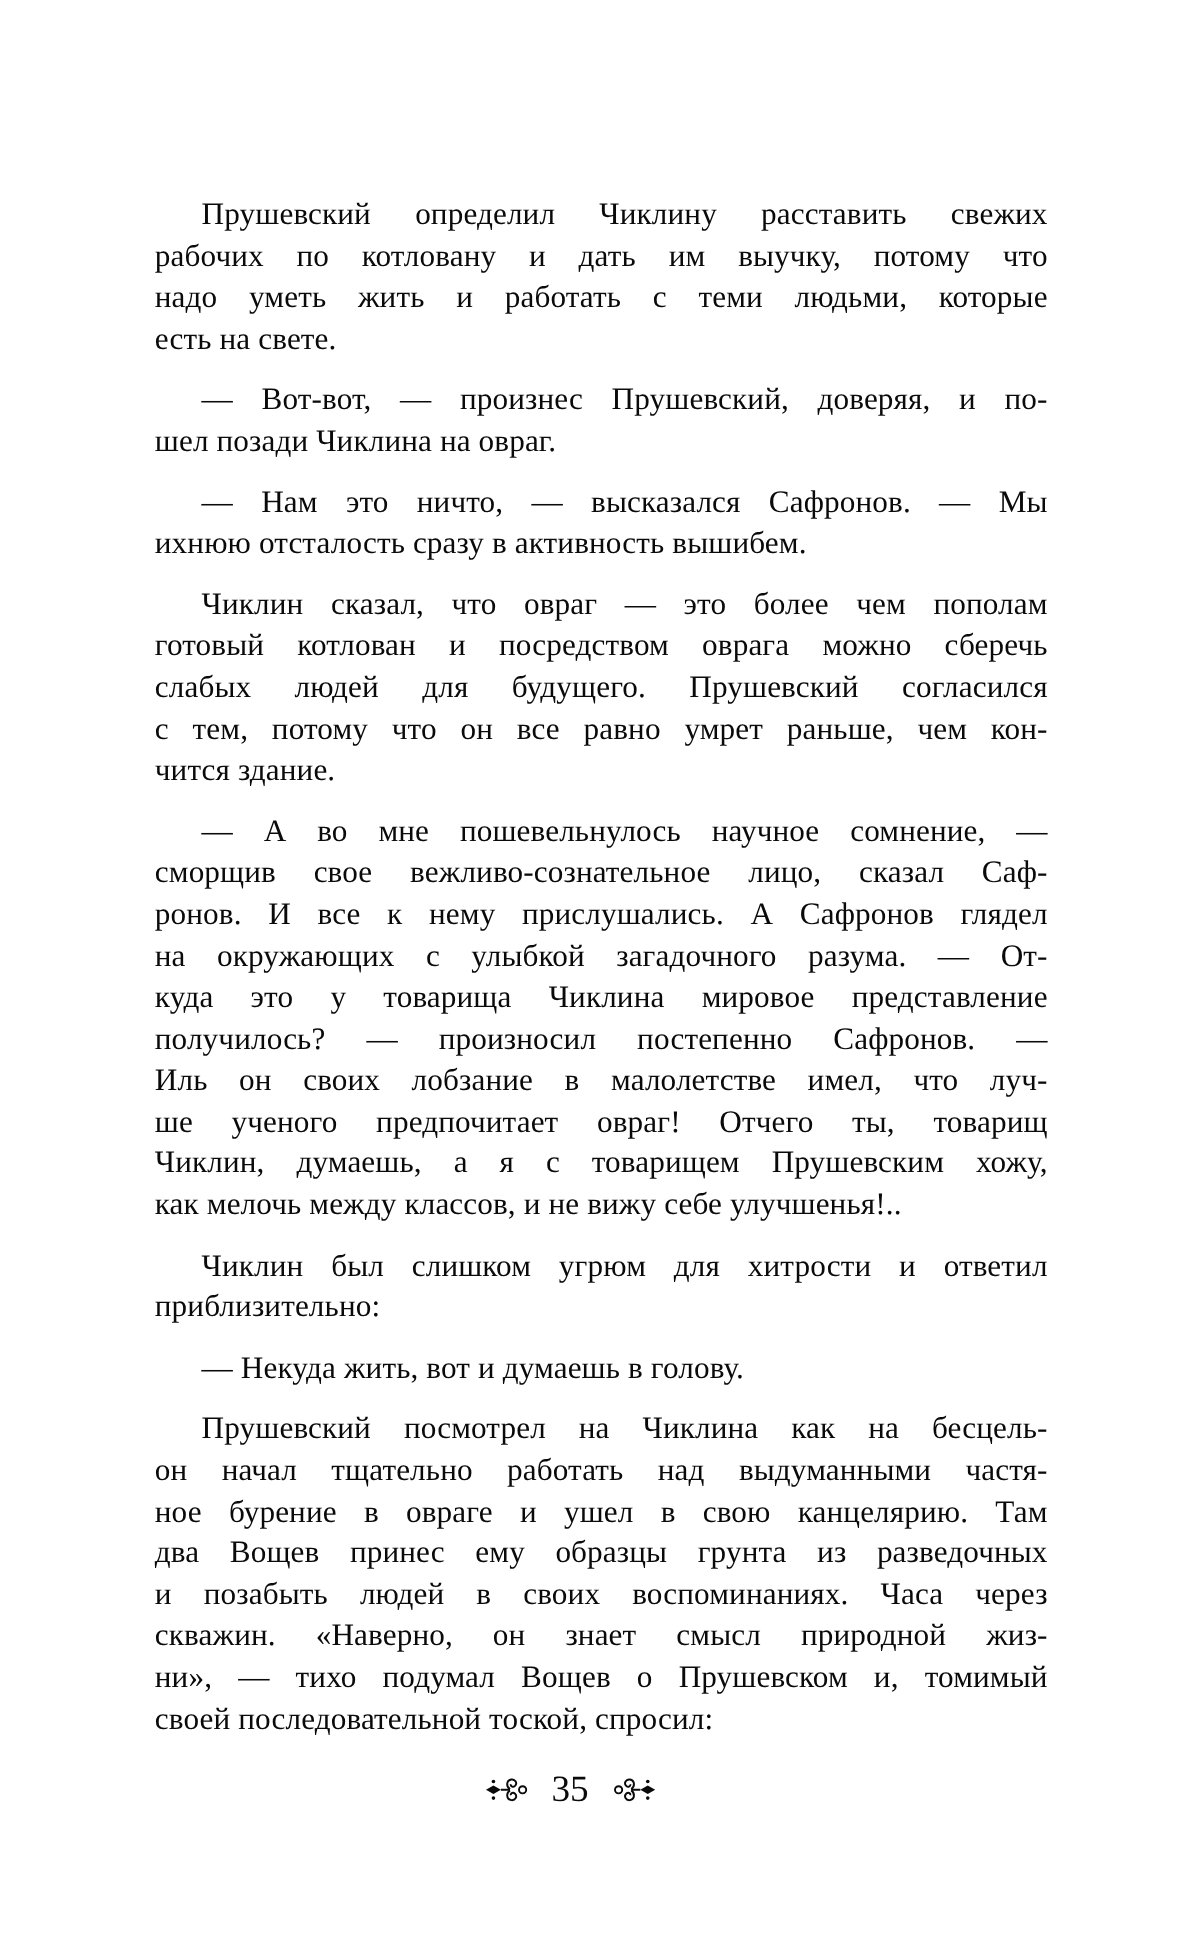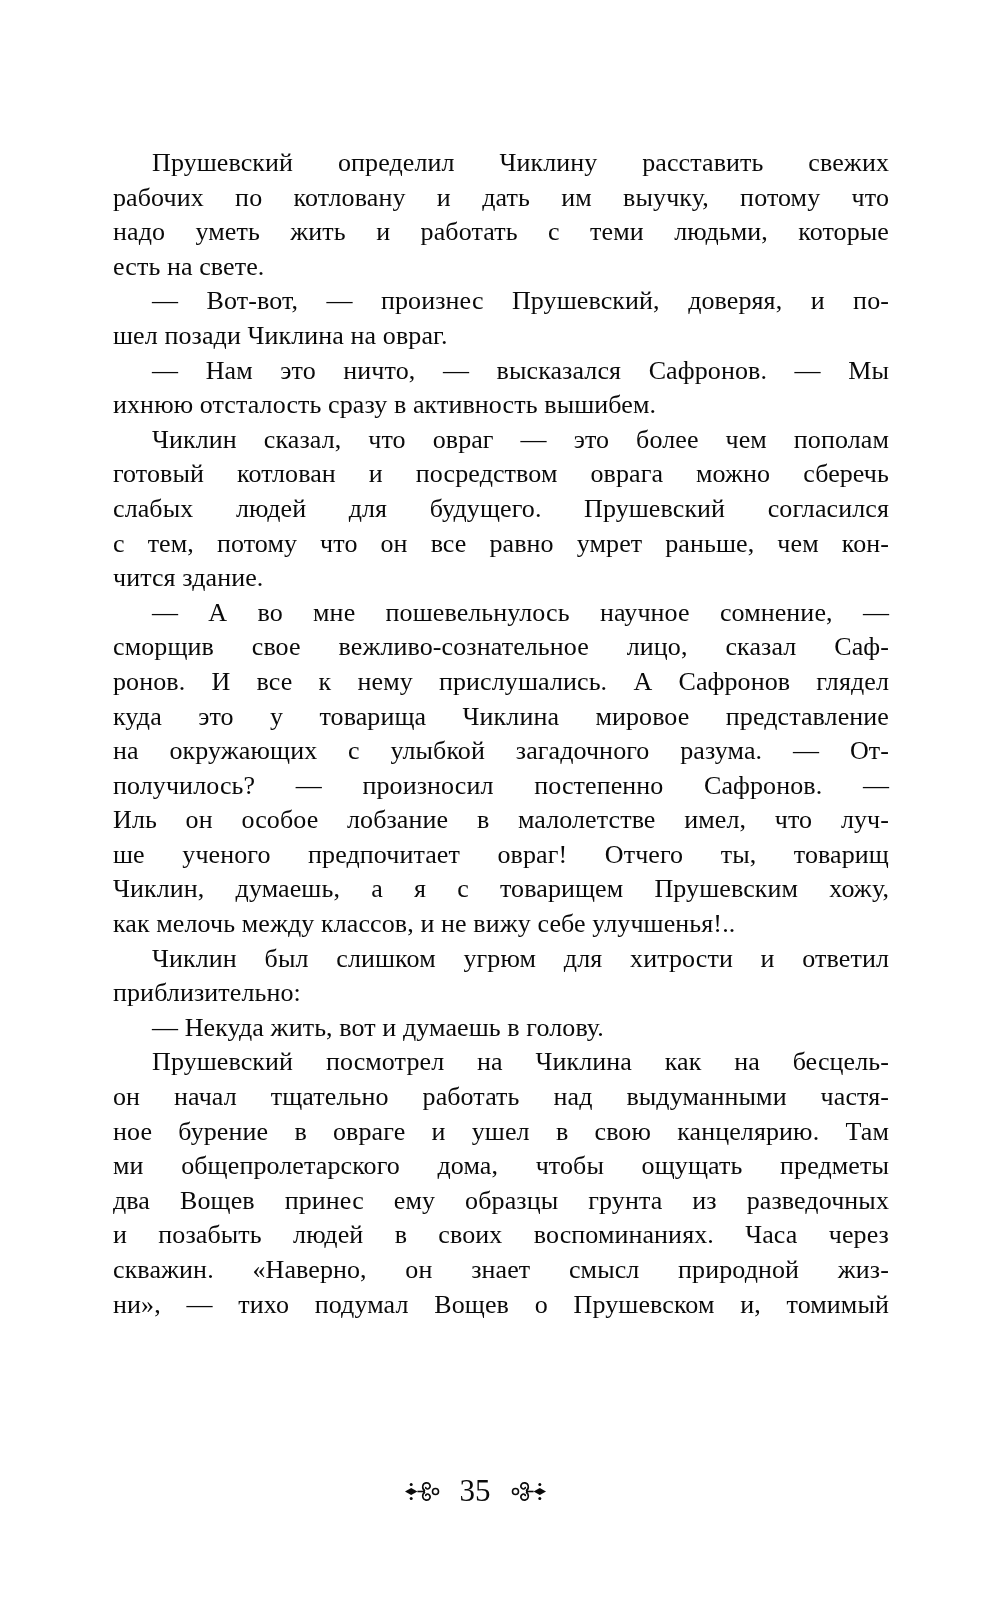--- a/index.html
+++ b/index.html
@@ -19,21 +19,21 @@
   .text-block {
     position: absolute;
     left: 113px;
     top: 146px;
     width: 776px;
     font-size: 26px;
     line-height: 34.6px;
     color: #0a0a0a;
     letter-spacing: 0.1px;
   }
-  .para { margin: 0; }
+  .para { margin: 16px; }
   .line {
     text-align: justify;
     text-align-last: justify;
     text-justify: inter-word;
     white-space: normal;
   }
   .line.first { text-indent: 39px; }
   .line.last { text-align-last: left; }
   .footer {
     position: absolute;
@@ -78,44 +78,44 @@
         <div class="line first">Чиклин сказал, что овраг — это более чем пополам</div>
         <div class="line">готовый котлован и посредством оврага можно сберечь</div>
         <div class="line">слабых людей для будущего. Прушевский согласился</div>
         <div class="line">с тем, потому что он все равно умрет раньше, чем кон-</div>
         <div class="line last">чится здание.</div>
       </div>
       <div class="para">
         <div class="line first">— А во мне пошевельнулось научное сомнение, —</div>
         <div class="line">сморщив свое вежливо-сознательное лицо, сказал Саф-</div>
         <div class="line">ронов. И все к нему прислушались. А Сафронов глядел</div>
+        <div class="line">на окружающих с улыбкой загадочного разума. — От-</div>
         <div class="line">куда это у товарища Чиклина мировое представление</div>
-        <div class="line">на окружающих с улыбкой загадочного разума. — От-</div>
         <div class="line">получилось? — произносил постепенно Сафронов. —</div>
-        <div class="line">Иль он особое лобзание в малолетстве имел, что луч-</div>
+        <div class="line">Иль он своих лобзание в малолетстве имел, что луч-</div>
         <div class="line">ше ученого предпочитает овраг! Отчего ты, товарищ</div>
         <div class="line">Чиклин, думаешь, а я с товарищем Прушевским хожу,</div>
         <div class="line last">как мелочь между классов, и не вижу себе улучшенья!..</div>
       </div>
       <div class="para">
         <div class="line first">Чиклин был слишком угрюм для хитрости и ответил</div>
         <div class="line last">приблизительно:</div>
       </div>
       <div class="para">
         <div class="line first last">— Некуда жить, вот и думаешь в голову.</div>
       </div>
       <div class="para">
         <div class="line first">Прушевский посмотрел на Чиклина как на бесцель-</div>
         <div class="line">он начал тщательно работать над выдуманными частя-</div>
         <div class="line">ное бурение в овраге и ушел в свою канцелярию. Там</div>
-        <div class="line">ми общепролетарского дома, чтобы ощущать предметы</div>
         <div class="line">два Вощев принес ему образцы грунта из разведочных</div>
         <div class="line">и позабыть людей в своих воспоминаниях. Часа через</div>
         <div class="line">скважин. «Наверно, он знает смысл природной жиз-</div>
         <div class="line">ни», — тихо подумал Вощев о Прушевском и, томимый</div>
+        <div class="line last">своей последовательной тоской, спросил:</div>
       </div>
     </div>
 
   <div class="footer">
     <span class="orn">
       <svg width="36" height="27" viewBox="0 0 36 27" xmlns="http://www.w3.org/2000/svg">
         <path d="M1 13.5 L7.2 9.9 L13.4 13.5 L7.2 17.1 Z" fill="#0a0a0a"></path>
         <circle cx="7.2" cy="6.6" r="1.5" fill="#0a0a0a"></circle>
         <circle cx="7.2" cy="20.4" r="1.5" fill="#0a0a0a"></circle>
         <path d="M13.4 13.5 H21" stroke="#0a0a0a" stroke-width="1.6" fill="none"></path>

